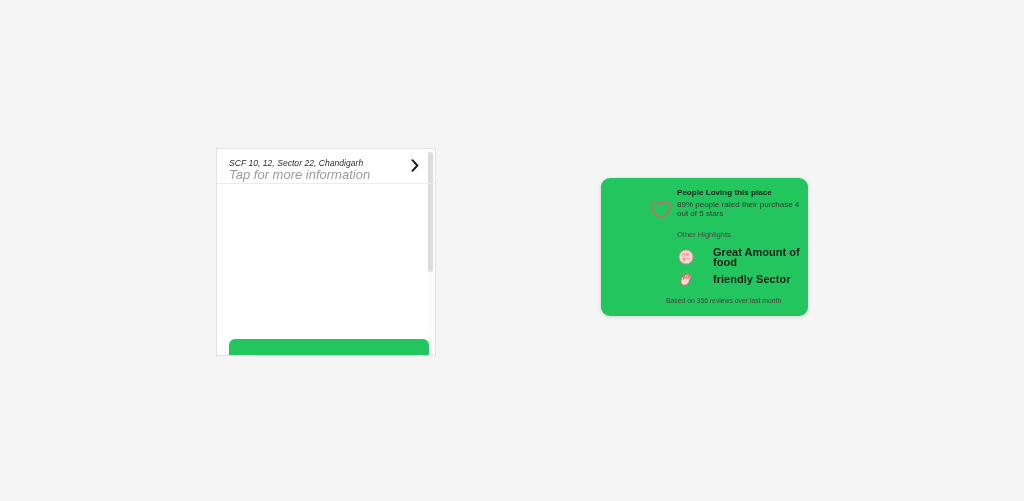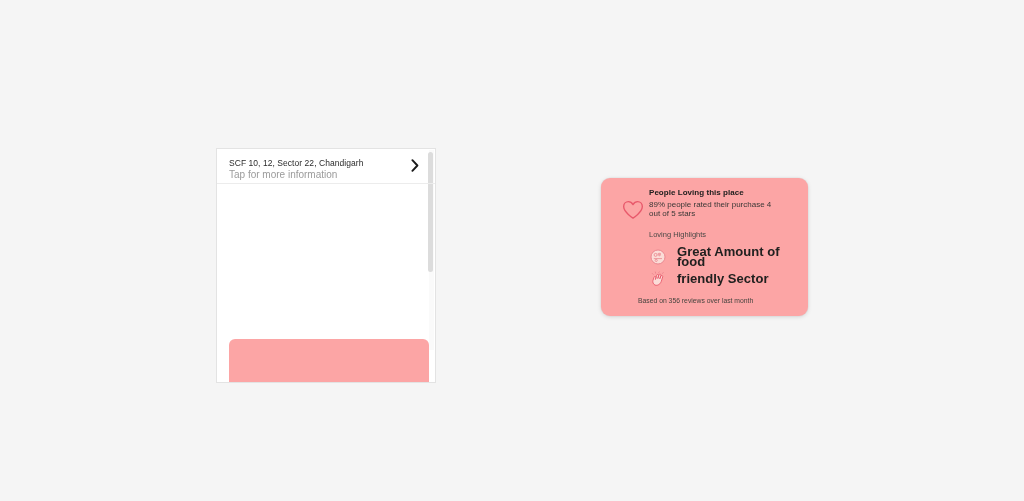--- a/index.html
+++ b/index.html
@@ -15,25 +15,26 @@
     overflow: hidden;
     -webkit-font-smoothing: antialiased;
   }
 
   
   .panel {
     position: absolute;
     left: 216px;
     top: 148px;
     width: 220px;
-    height: 235px;
+    height: 208px;
     background: #ffffff;
     border: 1px solid #e3e3e3;
     box-sizing: border-box;
     overflow: hidden;
+    font-style: italic;
   }
 
   .panel-scrollbar {
     position: absolute;
     right: 1px;
     top: 1px;
     width: 5px;
     height: 200px;
     background: #fafafa;
   }
@@ -55,43 +56,44 @@
     box-sizing: border-box;
     height: 35px;
   }
   .addr-title {
     font-size: 8.5px;
     color: #2b2b2b;
     line-height: 11px;
     letter-spacing: 0.05px;
   }
   .addr-sub {
-    font-size: 10px;
+    font-size: 13px;
     color: #9b9b9b;
     line-height: 10px;
     margin-top: 1px;
   }
   .chevron-btn {
     position: absolute;
     right: 14px;
     top: 9px;
     width: 12px;
     height: 14px;
     display: flex;
     align-items: center;
     justify-content: center;
   }
   .chevron-btn svg { display: block; }
 
   
   .review-card {
-    background: #fca5a5;
+    background: #22c55e;
     border-radius: 7px;
     box-sizing: border-box;
     position: relative;
+    padding-left: 28px;
   }
   .review-card.in-panel {
     position: absolute;
     left: 12px;
     top: 190px;
     width: 200px;
     height: 136px;
     border-radius: 6px;
   }
   .review-card.standalone {
@@ -152,24 +154,24 @@
   .highlight-icon {
     width: 18px;
     height: 18px;
     flex: 0 0 18px;
     display: flex;
     align-items: center;
     justify-content: center;
   }
   .highlight-icon svg { display: block; }
   .highlight-label {
-    font-size: 13px;
+    font-size: 11px;
     font-weight: bold;
     color: #21201f;
-    margin-left: 10px;
+    margin-left: 18px;
     line-height: 10px;
     letter-spacing: 0.03px;
   }
 
   .card-footer {
     position: absolute;
     font-size: 6.8px;
     color: #46443f;
     line-height: 9px;
   }
@@ -210,21 +212,21 @@
   <div class="card-inner">
     <div class="heart-wrap">
       <svg width="22" height="20" viewBox="0 0 21 19" aria-hidden="true">
         <path d="M10.5 17.2 C10.5 17.2 1.6 11.6 1.6 6.2 C1.6 3.4 3.7 1.5 6.1 1.5 C8.0 1.5 9.6 2.7 10.5 4.3 C11.4 2.7 13.0 1.5 14.9 1.5 C17.3 1.5 19.4 3.4 19.4 6.2 C19.4 11.6 10.5 17.2 10.5 17.2 Z" fill="none" stroke="#e8596b" stroke-width="1.3" stroke-linejoin="round"></path>
       </svg>
     </div>
 
     <div class="content-col">
       <div class="card-title">People Loving this place</div>
       <div class="card-desc">89% people rated their purchase 4 out of 5 stars</div>
-      <div class="other-highlights">Loving Highlights</div>
+      <div class="other-highlights">Other Highlights</div>
 
       <div class="highlight-list">
         <div class="highlight-row">
           <span class="highlight-icon">
             <svg width="16" height="16" viewBox="0 0 16 16" aria-hidden="true">
               <circle cx="8" cy="8" r="7" fill="#fbdcd7" stroke="#e8818a" stroke-width="0.9"></circle>
               <circle cx="5.6" cy="5.9" r="1.5" fill="none" stroke="#e8818a" stroke-width="0.8"></circle>
               <path d="M9.3 4.2 L9.3 7.0 M8.3 4.4 L8.3 6.2 M10.3 4.4 L10.3 6.2" stroke="#e8818a" stroke-width="0.75" stroke-linecap="round"></path>
               <path d="M4.2 9.6 L11.6 9.6" stroke="#e8818a" stroke-width="0.75" stroke-linecap="round"></path>
               <circle cx="6.2" cy="11.4" r="1.1" fill="none" stroke="#e8818a" stroke-width="0.75"></circle>

